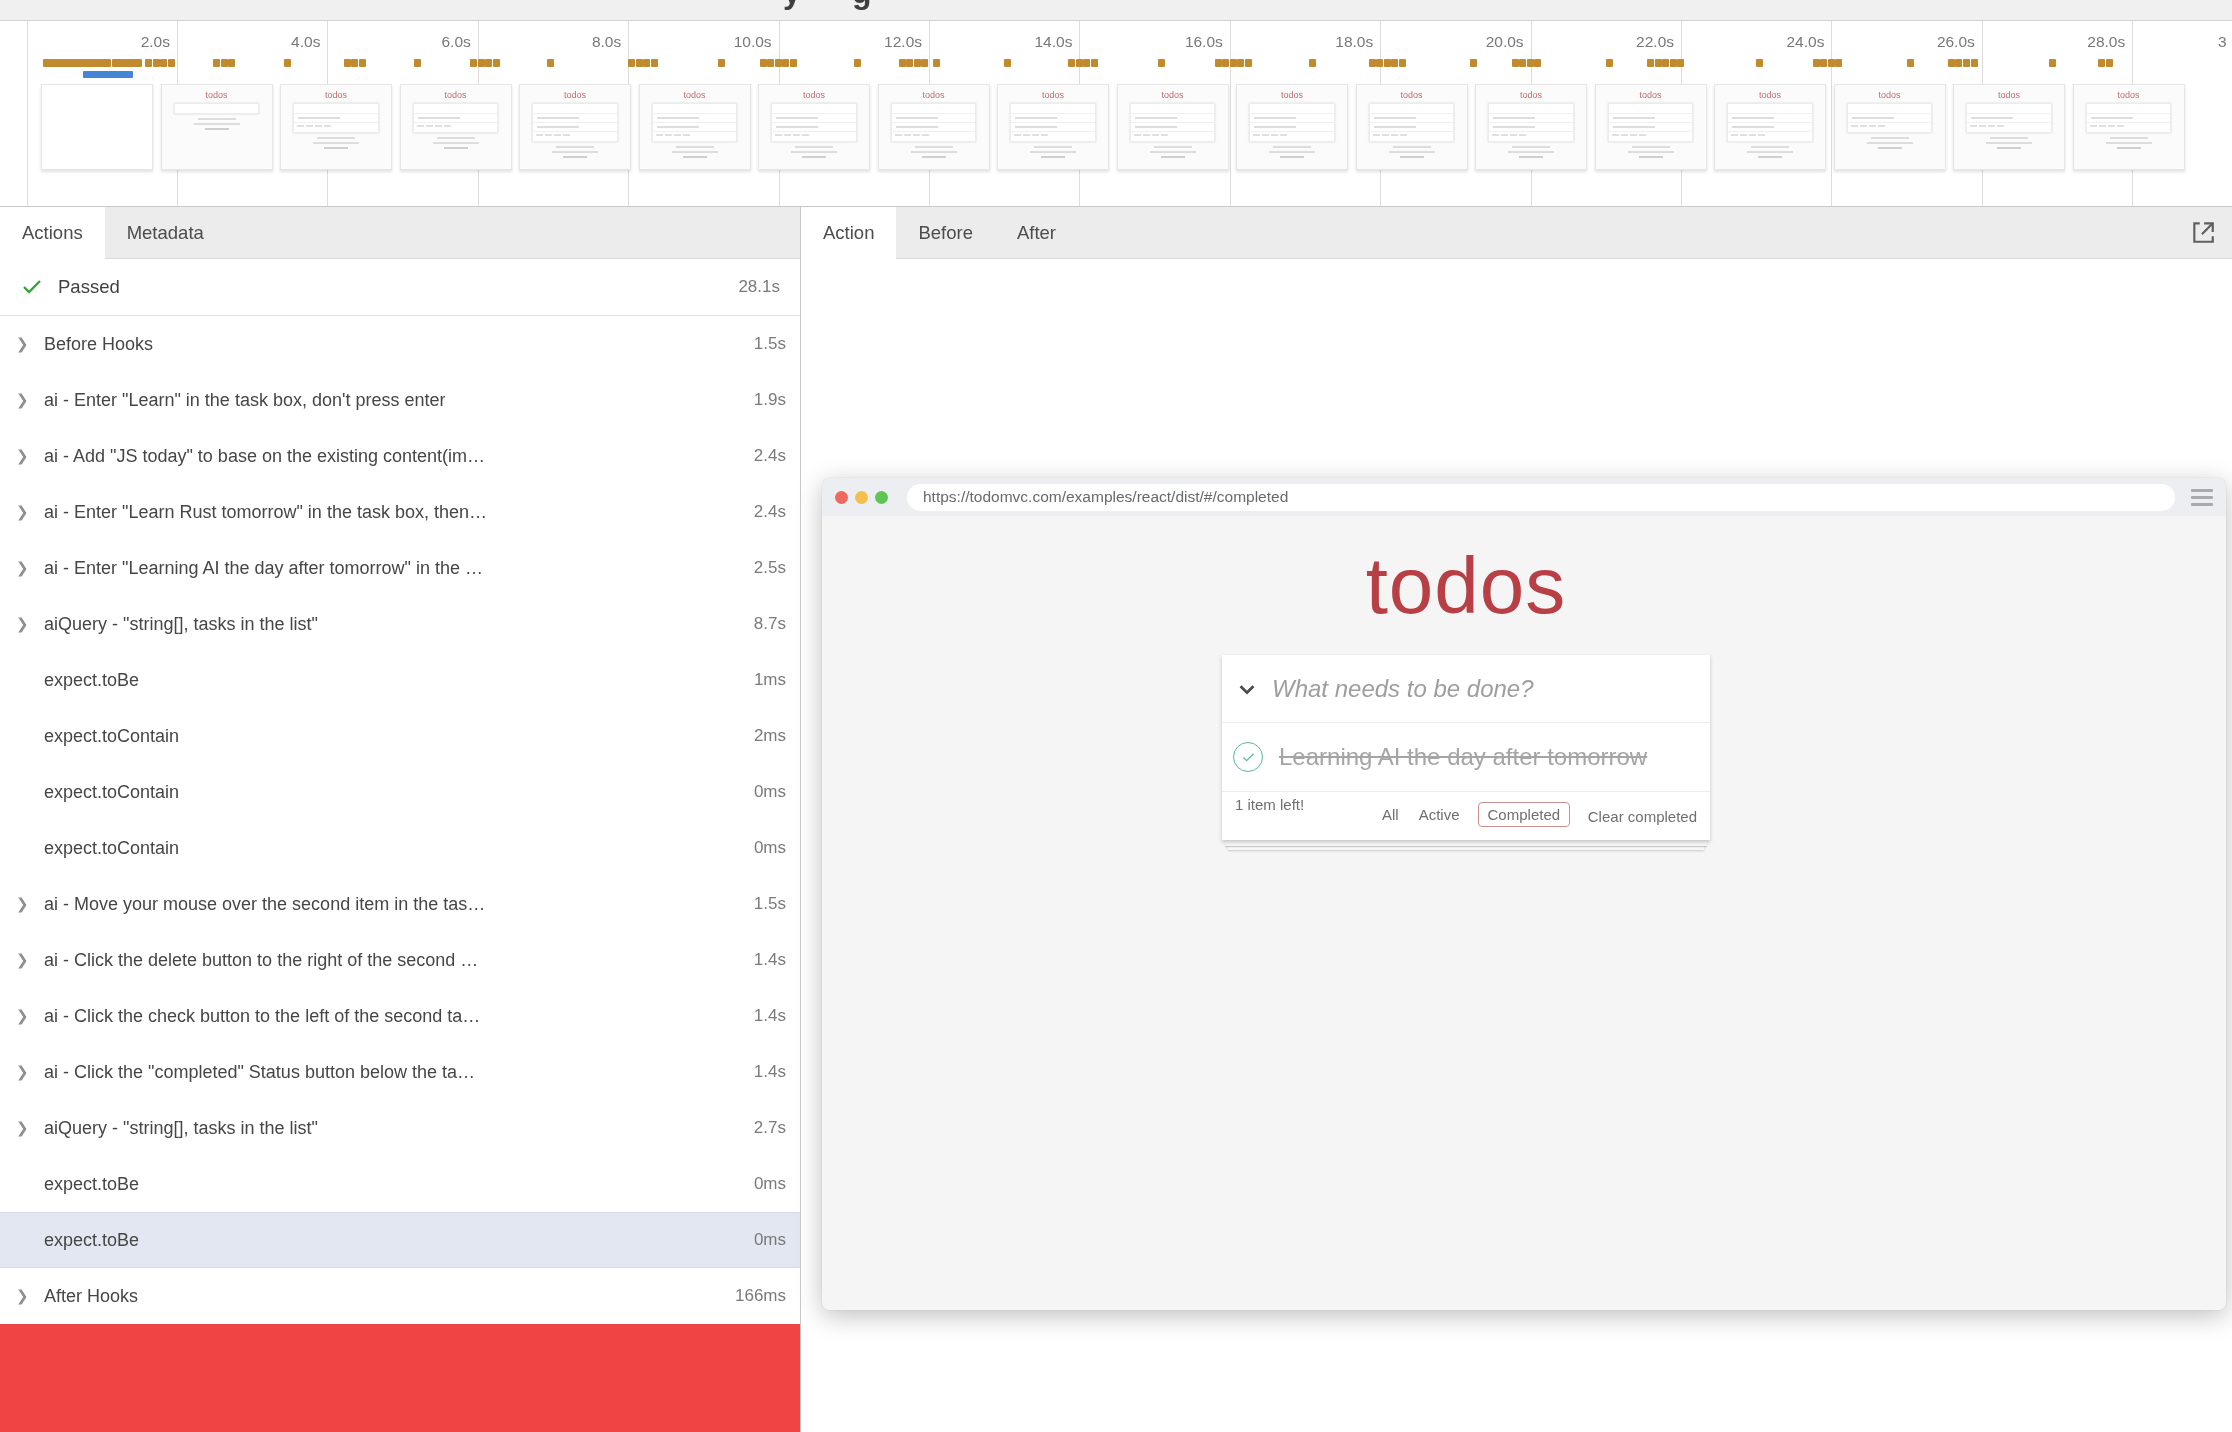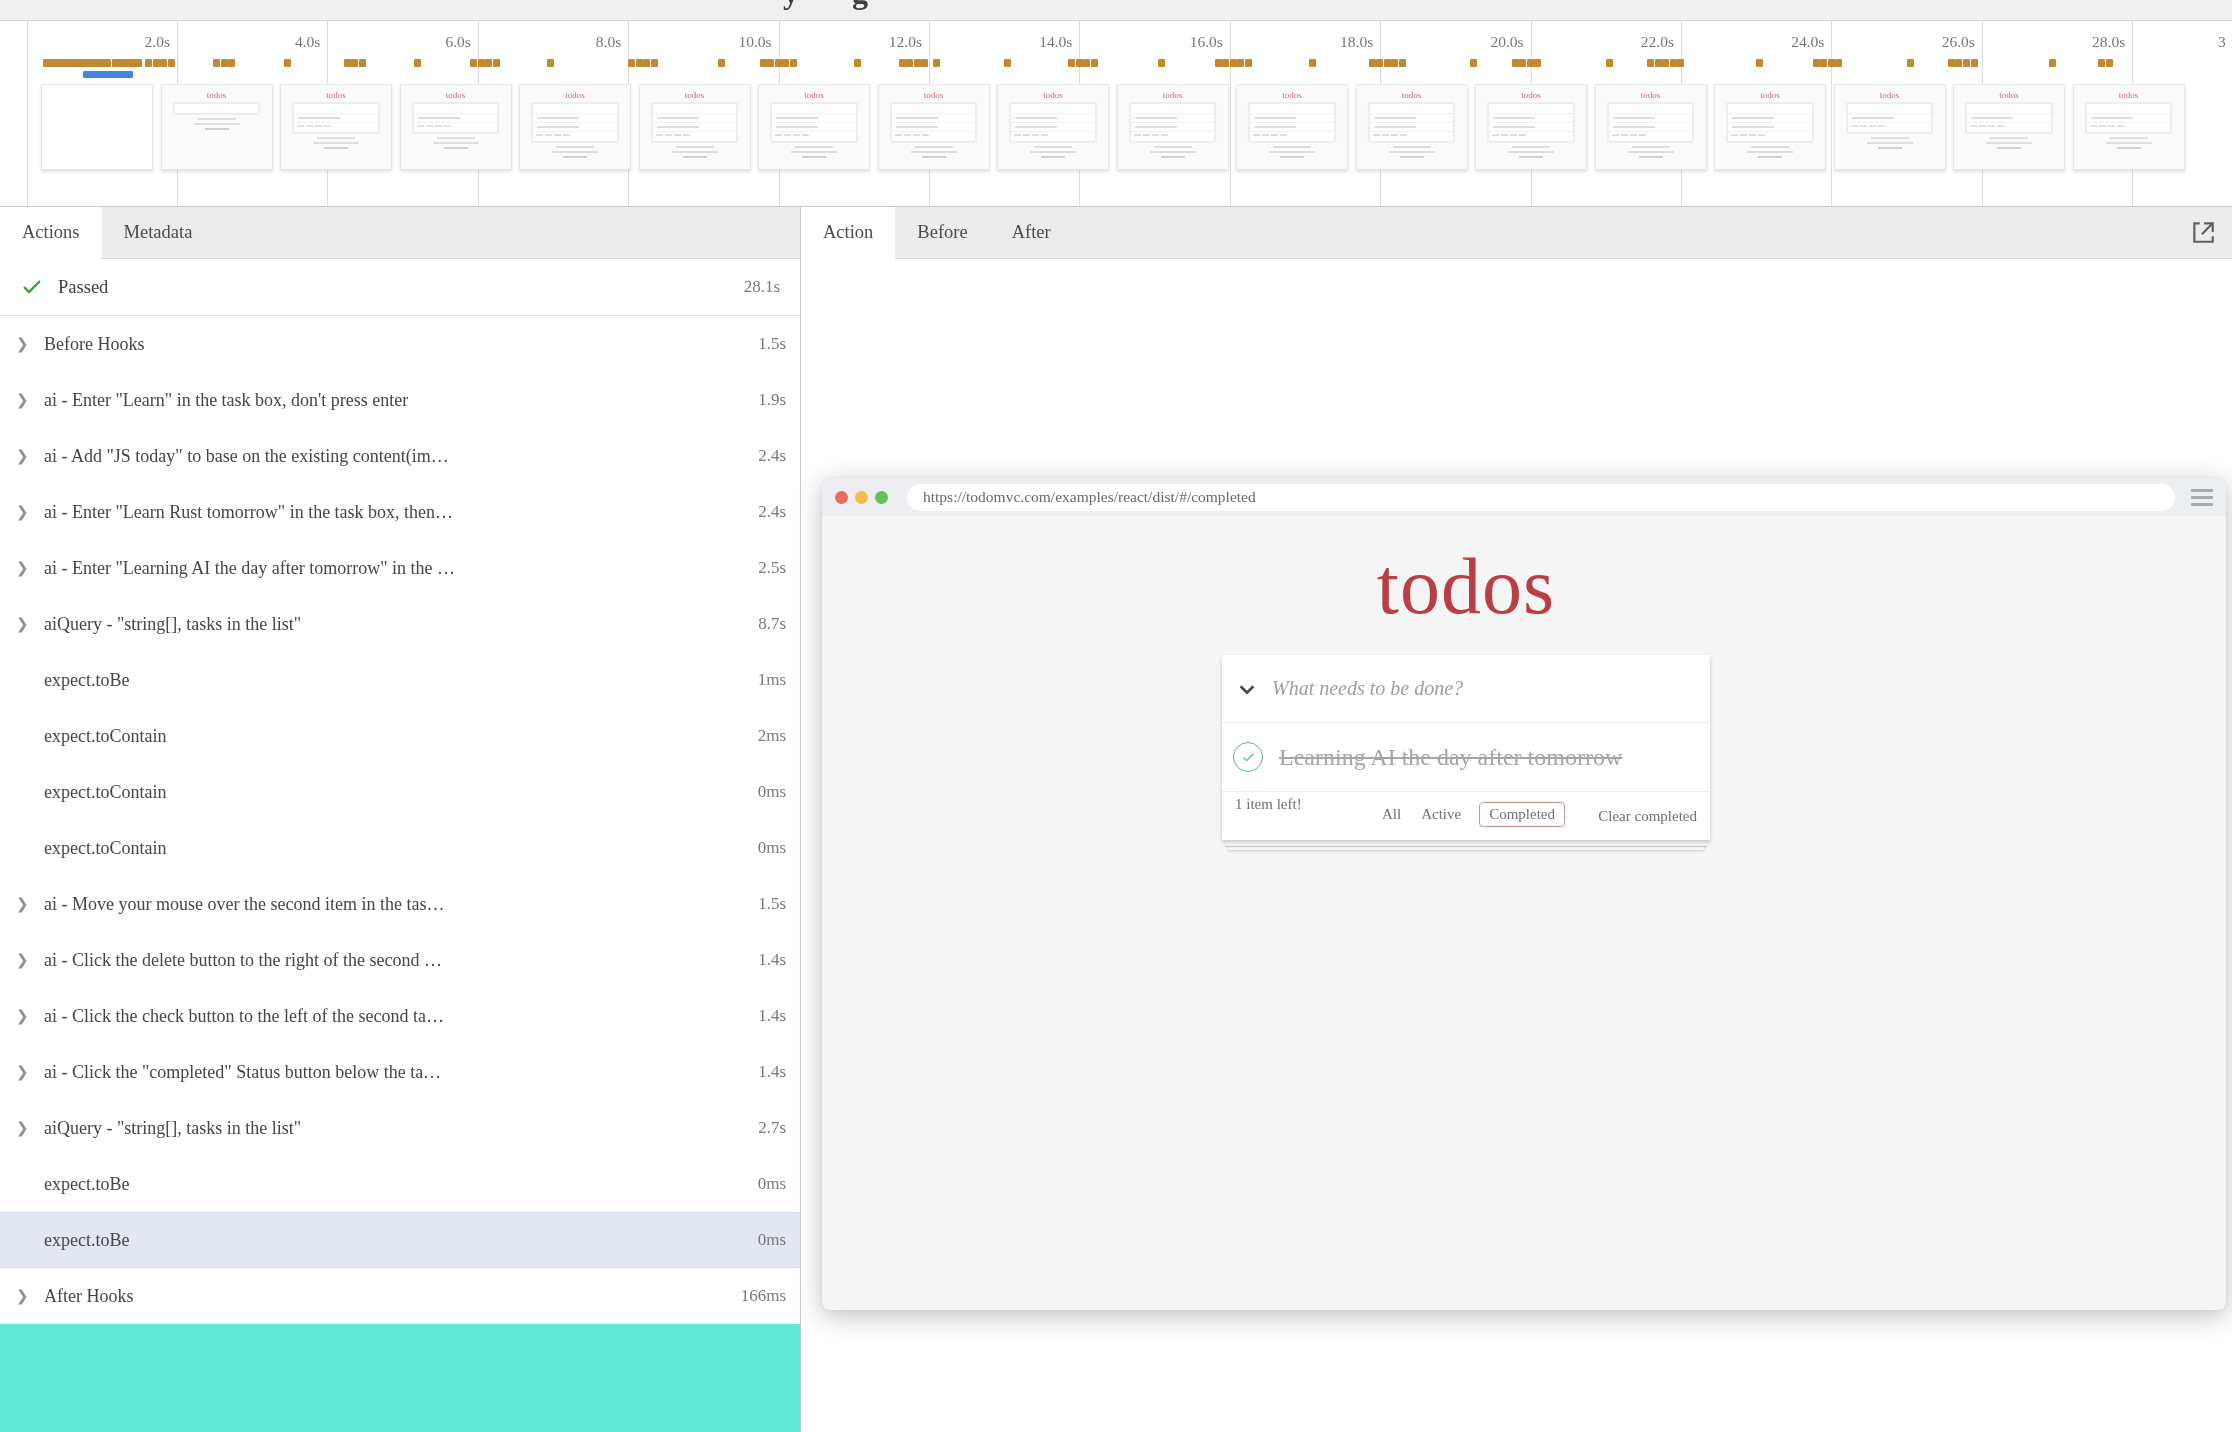--- a/index.html
+++ b/index.html
@@ -1,17 +1,17 @@
 <!DOCTYPE html>
 <html style="--activity: #c28a2f; --highlight: #4585d6; --passed-green: #36a336; --selected-bg: #e3e7f2; --todos-red: #b83f45; --filter-border: #cf8f8f;"><head>
 <meta charset="utf-8">
 <style>
   html,body{margin:0;padding:0;background:#fff;}
-  #screen{position:relative;width:2232px;height:1432px;background:#5eead4;overflow:hidden;
-          font-family:Liberation Serif, serif;}
+  #screen{position:relative;width:2232px;height:1432px;background:#ef4444;overflow:hidden;
+          font-family:Liberation Sans, sans-serif;}
 
   
   .app-header{position:absolute;left:0;top:0;width:100%;height:20px;background:#f0f0f0;
               border-bottom:1px solid #d2d2d2;overflow:hidden;}
   .clip-frag{position:absolute;top:-26px;font-size:32px;font-weight:600;color:#3f3f3f;}
 
   
   .timeline{position:absolute;left:0;top:21px;width:100%;height:185px;background:#fff;
             border-bottom:1px solid #c8c8c8;}
   .gridline{position:absolute;top:0;height:185px;width:1px;background:#dcdcdc;}
@@ -76,21 +76,21 @@
   .todo-wrap{position:absolute;left:400px;top:0;width:488px;height:100%;}
   .todo-title{position:absolute;top:30px;width:100%;text-align:center;font-size:80px;font-weight:100;
               color:var(--todos-red);line-height:1;letter-spacing:1px;}
   .todo-card{position:absolute;top:139px;width:100%;background:#fff;
              box-shadow:0 2px 4px rgba(0,0,0,.2),
                         0 9px 0 -3px #f6f6f6,0 10px 1px -3px rgba(0,0,0,.18),
                         0 16px 0 -6px #f6f6f6,0 17px 2px -6px rgba(0,0,0,.18);}
   .input-row{height:67px;display:flex;align-items:center;border-bottom:1px solid #ededed;}
   .expand-chevron{width:50px;display:flex;justify-content:center;}
   .expand-chevron svg{stroke:#4a4a4a;fill:none;stroke-width:3;}
-  .placeholder{font-style:italic;font-size:20px;color:#9e9e9e;}
+  .placeholder{font-style:italic;font-size:24px;color:#9e9e9e;}
   .todo-row{height:68px;display:flex;align-items:center;border-bottom:1px solid #ededed;}
   .toggle{width:28px;height:28px;border-radius:50%;border:1.5px solid #58b79d;margin-left:11px;flex:none;
           display:flex;align-items:center;justify-content:center;}
   .toggle svg{stroke:#58b79d;fill:none;stroke-width:2;}
   .todo-label{margin-left:16px;font-size:24px;font-weight:300;color:#a5a5a5;text-decoration:line-through;}
   .card-footer{height:48px;position:relative;font-size:15px;color:#6f6f6f;}
   .items-left{position:absolute;left:13px;top:4px;}
   .filters{position:absolute;left:158px;top:10px;display:flex;gap:16px;align-items:center;}
   .filter{padding:4px 2px;}
   .filter.selected{border:1px solid var(--filter-border);border-radius:4px;padding:3px 9px;}

